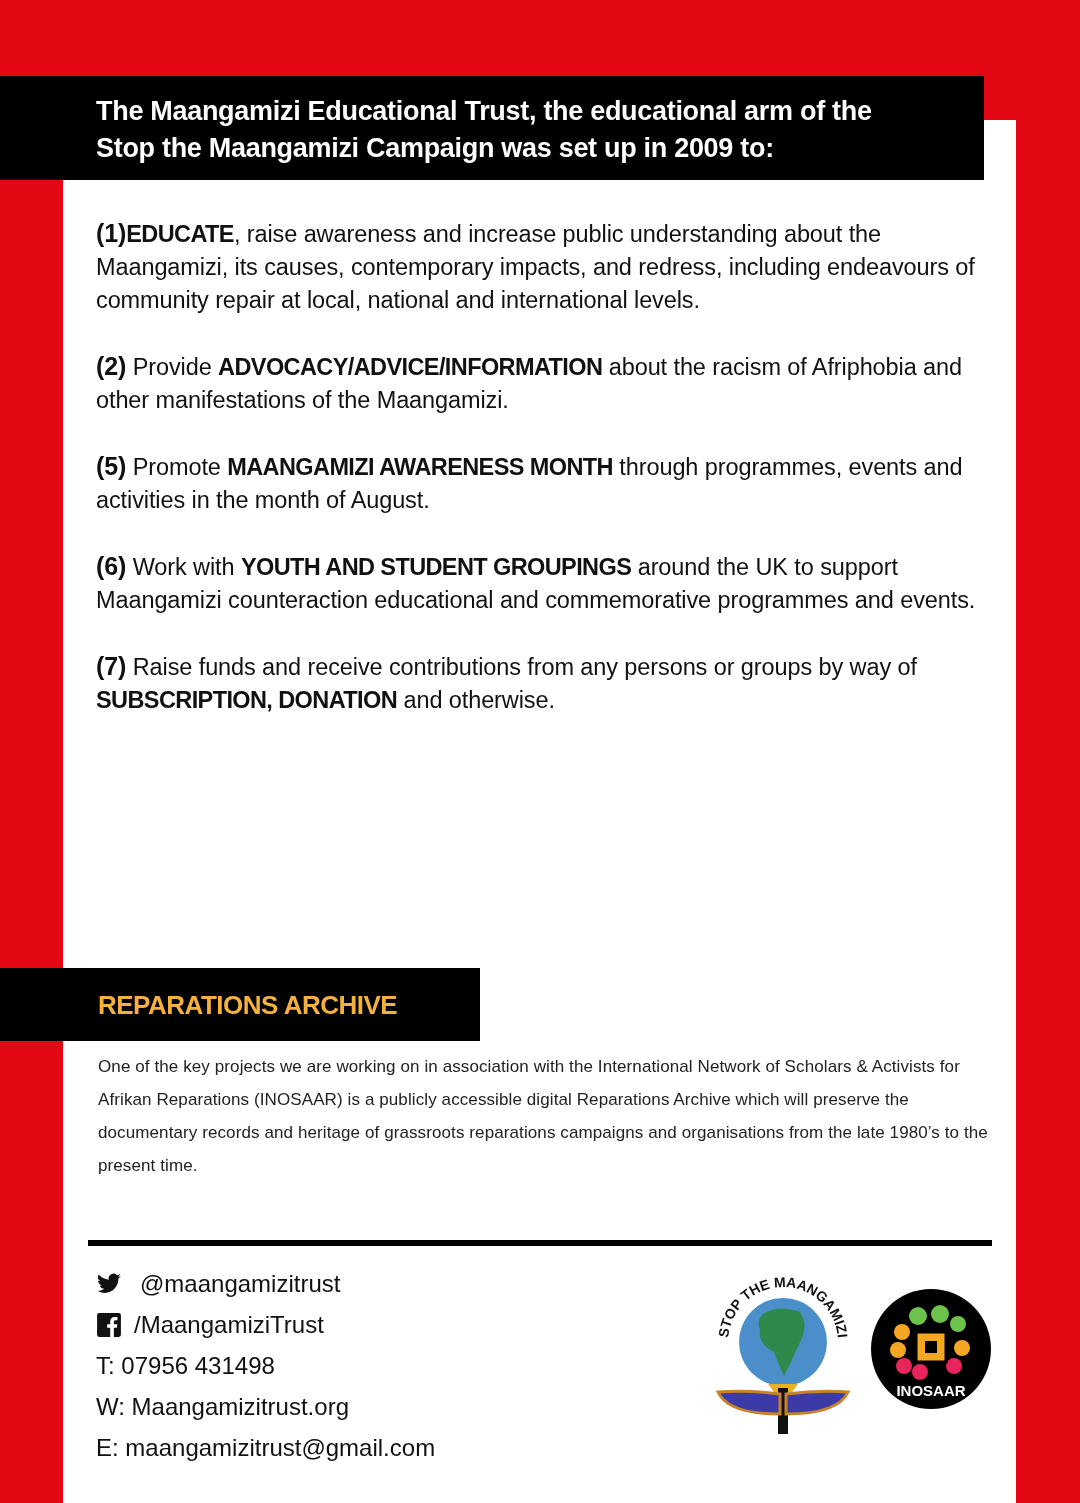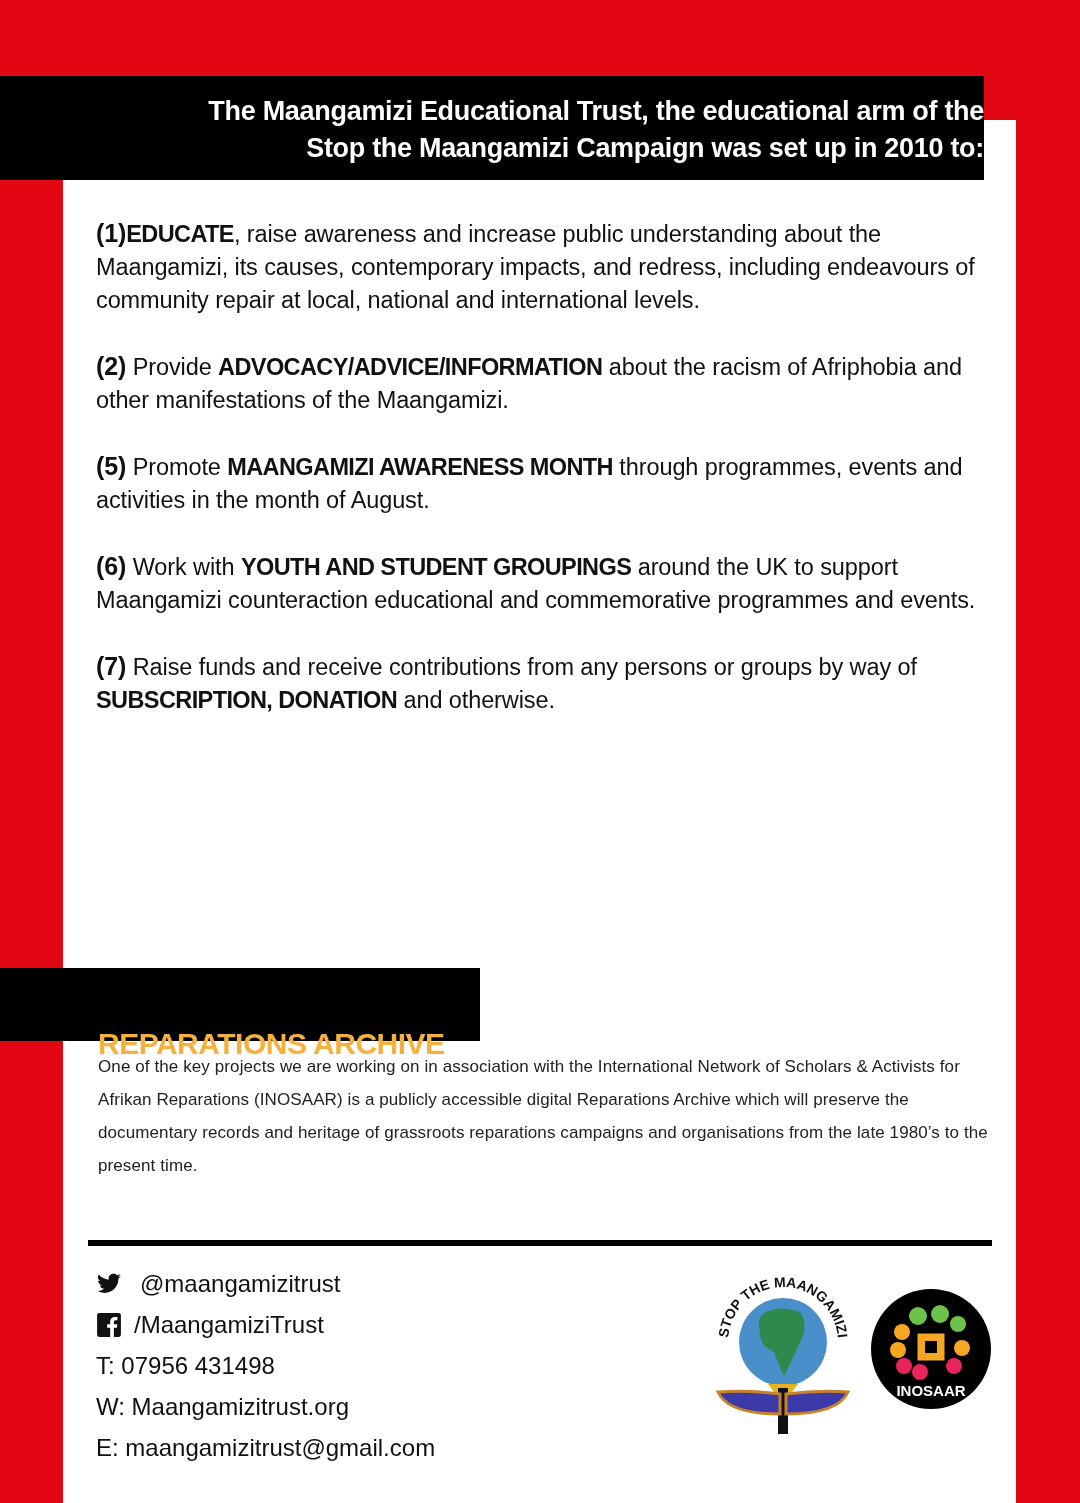--- a/index.html
+++ b/index.html
@@ -9,42 +9,42 @@
       font-family: "Liberation Sans", sans-serif;
       color: #111;
     }
     .panel {
       position: absolute; left: 63px; top: 120px; width: 953px; height: 1383px;
       background: #ffffff;
     }
     .header-banner {
       position: absolute; left: 0; top: 76px; width: 984px; height: 104px;
       background: #000;
-      box-sizing: border-box; padding: 17px 0 0 96px; text-align: right;
+      box-sizing: border-box; padding: 17px 0 0 96px;
     }
     .header-banner .line {
       color: #fff; font-weight: bold; font-size: 27px; line-height: 37px;
       letter-spacing: -0.3px; white-space: nowrap;
     }
     .objectives {
       position: absolute; left: 96px; top: 217px; width: 900px;
     }
     .objective {
       font-size: 23.5px; line-height: 33px; margin: 0 0 33px 0; color: #111;
       letter-spacing: -0.1px;
     }
     .objective .num { font-weight: bold; font-size: 25px; }
     .objective .em { font-weight: bold; letter-spacing: -0.6px; }
     .archive-banner {
       position: absolute; left: 0; top: 968px; width: 480px; height: 73px;
       background: #000; box-sizing: border-box; padding: 18px 0 0 98px;
     }
     .archive-title {
-      color: #f4b13e; font-weight: bold; font-size: 30px; line-height: 38px;
-      letter-spacing: -0.5px; white-space: nowrap; margin-top: 39px;
+      color: #f4b13e; font-weight: bold; font-size: 26px; line-height: 38px;
+      letter-spacing: -0.5px; white-space: nowrap;
     }
     .archive-text {
       position: absolute; left: 98px; top: 1050px; width: 890px;
       font-size: 17px; line-height: 33px; color: #222; letter-spacing: 0.1px;
     }
     .rule {
       position: absolute; left: 88px; top: 1240px; width: 904px; height: 6px;
       background: #000;
     }
     .contacts {
@@ -62,21 +62,21 @@
     .logo { position: absolute; }
     .logo svg { display: block; }
   </style>
 </head>
 <body>
 
 <div class="panel"></div>
 
 <div class="header-banner">
   <div class="line">The Maangamizi Educational Trust, the educational arm of the</div>
-  <div class="line">Stop the Maangamizi Campaign was set up in 2010 to:</div>
+  <div class="line">Stop the Maangamizi Campaign was set up in 2009 to:</div>
 </div>
 
 <div class="objectives" id="objectives">
     <p class="objective"><span class="num">(1)</span><span class="em">EDUCATE</span><span>, raise awareness and increase public understanding about the Maangamizi, its causes, contemporary impacts, and redress, including endeavours of community repair at local, national and international levels.</span></p>
     <p class="objective"><span class="num">(2)</span><span> Provide </span><span class="em">ADVOCACY/ADVICE/INFORMATION</span><span> about the racism of Afriphobia and other manifestations of the Maangamizi.</span></p>
     <p class="objective"><span class="num">(5)</span><span> Promote </span><span class="em">MAANGAMIZI AWARENESS MONTH</span><span> through programmes, events and activities in the month of August.</span></p>
     <p class="objective"><span class="num">(6)</span><span> Work with </span><span class="em">YOUTH AND STUDENT GROUPINGS</span><span> around the UK to support Maangamizi counteraction educational and commemorative programmes and events.</span></p>
     <p class="objective"><span class="num">(7)</span><span> Raise funds and receive contributions from any persons or groups by way of </span><span class="em">SUBSCRIPTION, DONATION</span><span> and otherwise.</span></p>
   </div>
 

